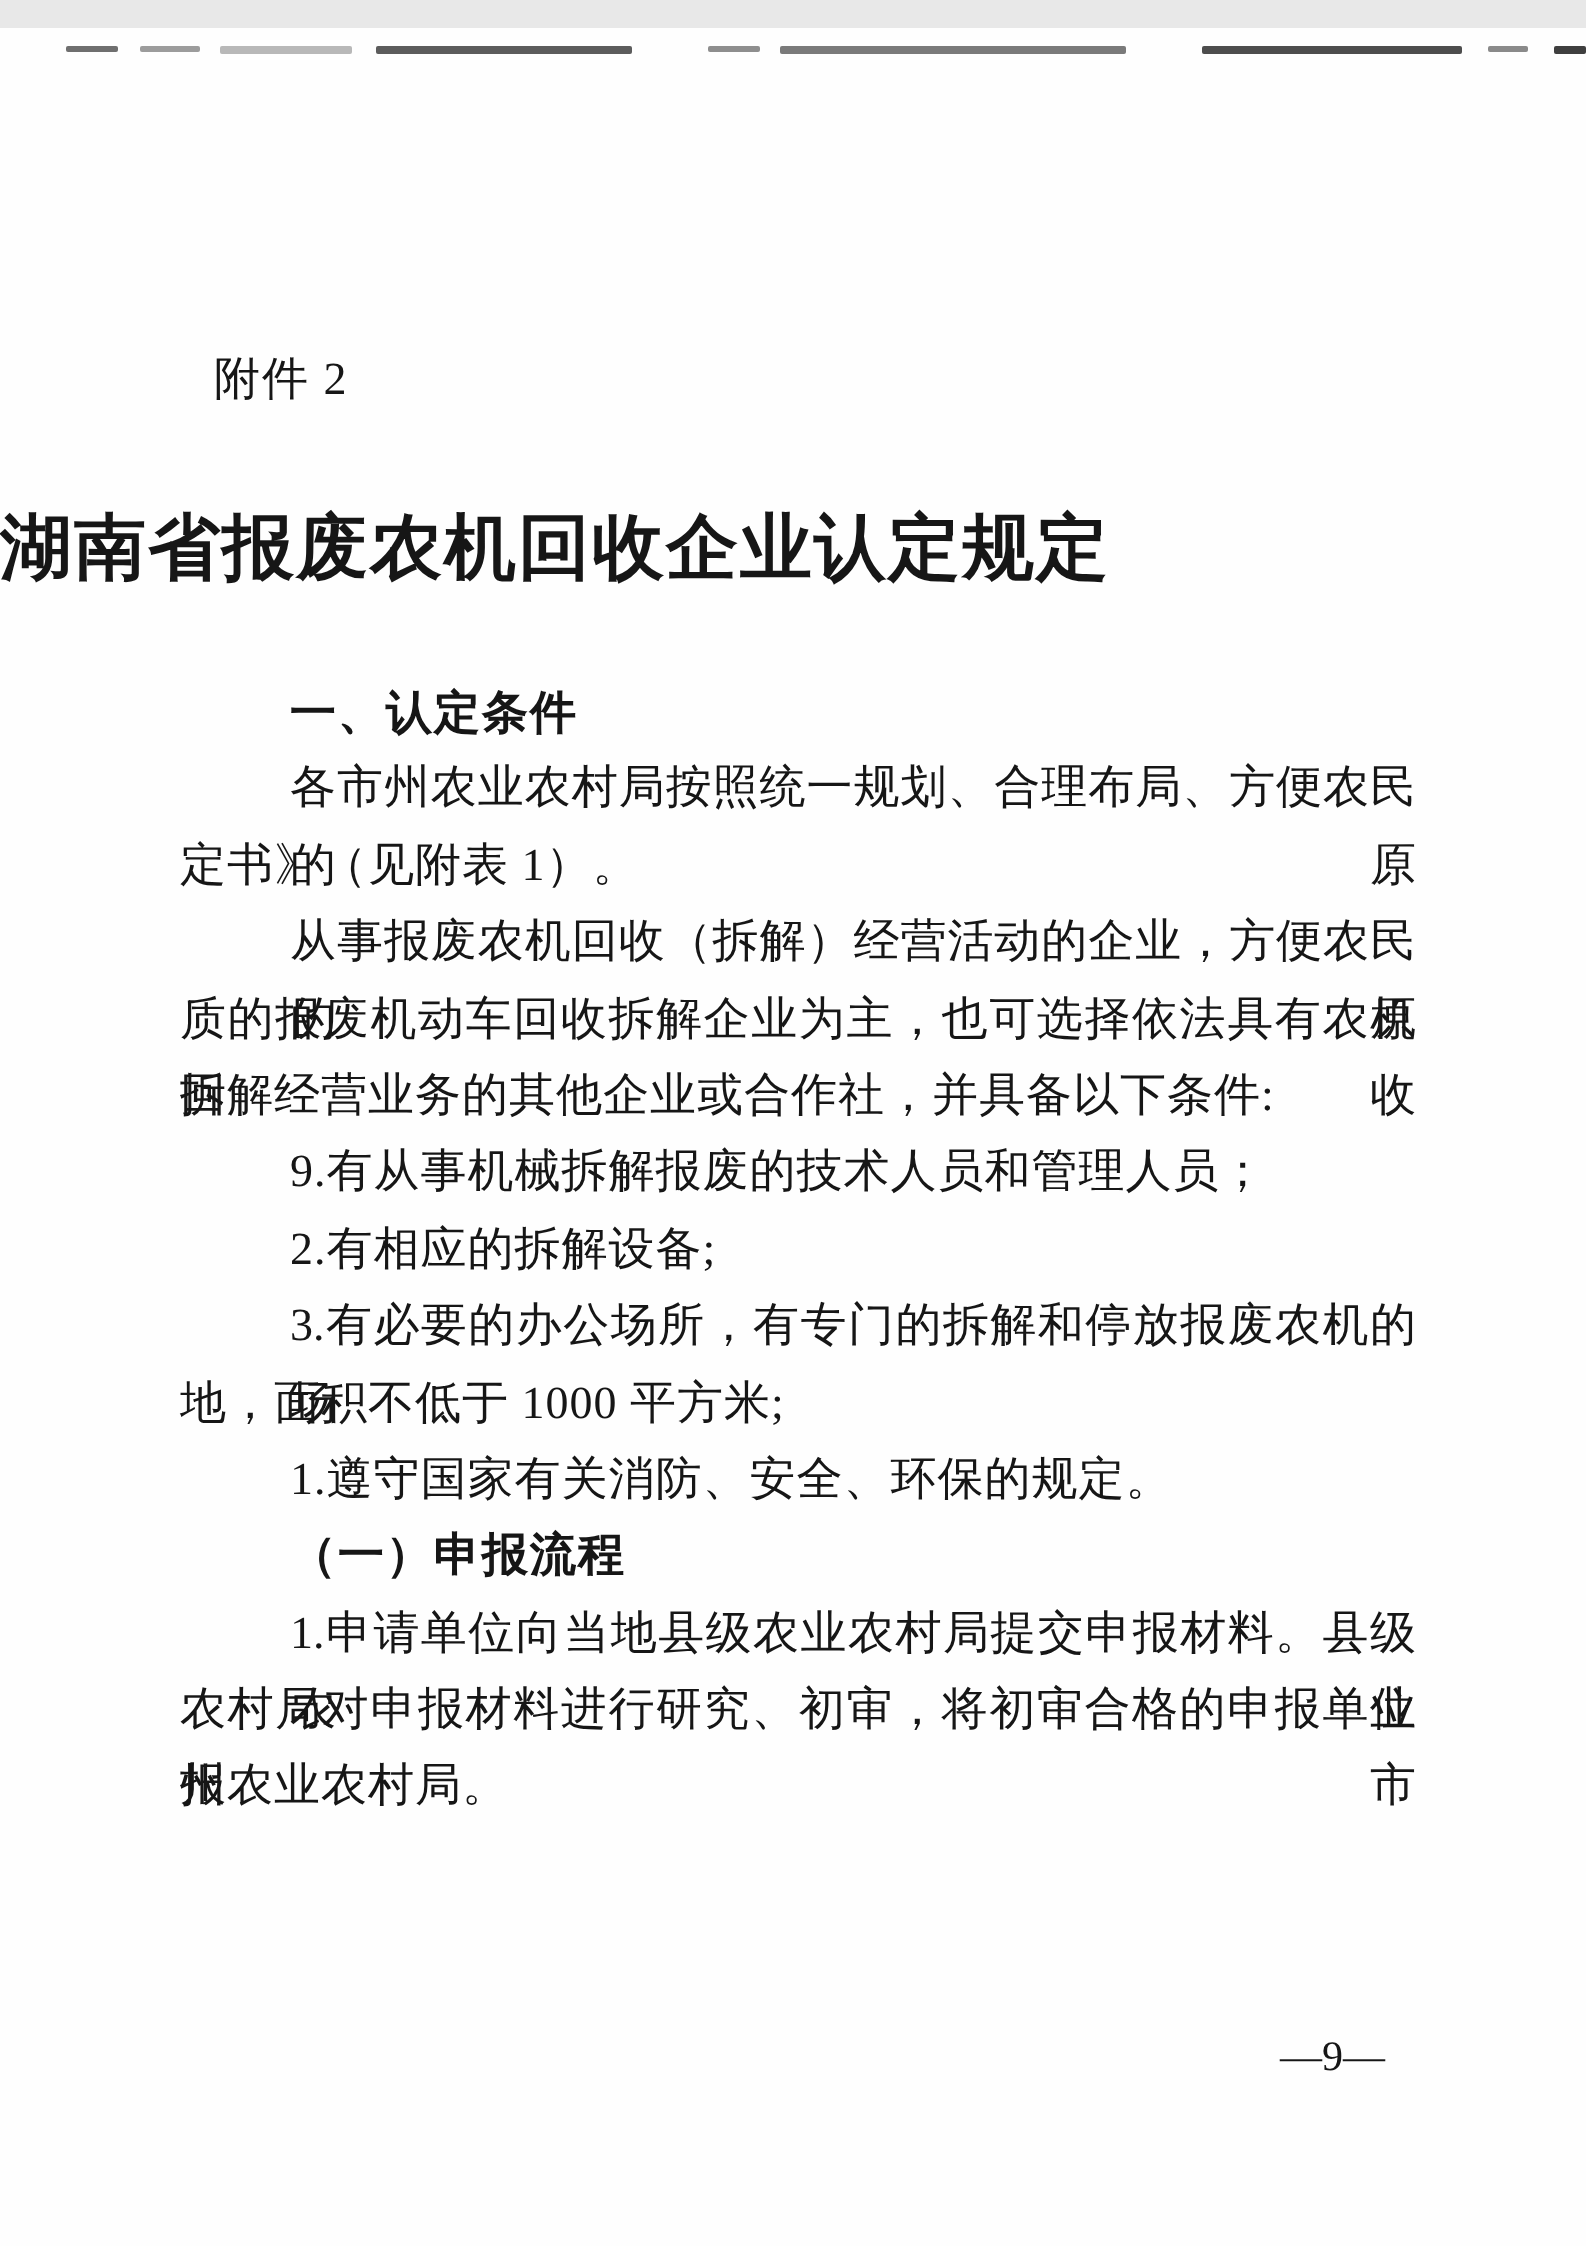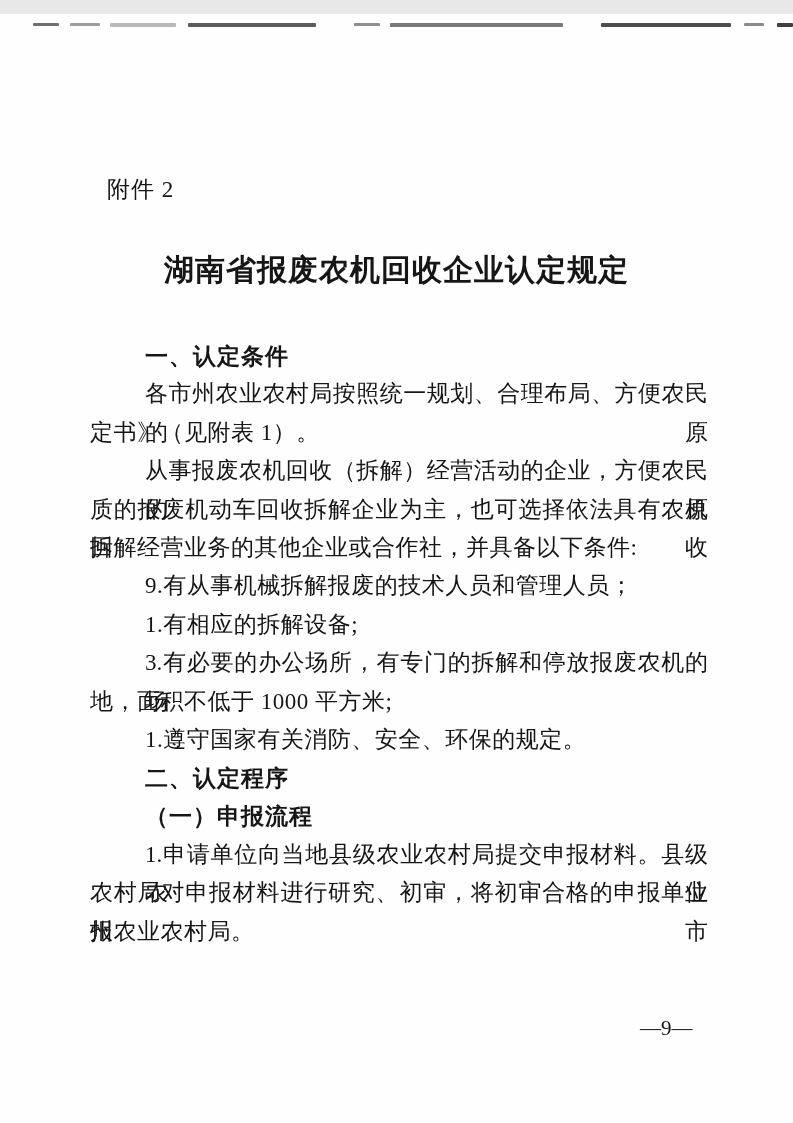--- a/index.html
+++ b/index.html
@@ -29,22 +29,21 @@
     top: 160px;
     font-size: 23px;
     letter-spacing: 1px;
     white-space: nowrap;
   }
   .doc-title {
     position: absolute;
     left: 0;
     top: 236px;
     width: 100%;
-    text-align: center;
-    font-size: 30px;
+    font-size: 36px;
     font-weight: bold;
     letter-spacing: 1px;
     white-space: nowrap;
   }
   .doc-body {
     position: absolute;
     left: 90px;
     top: 323px;
     width: 618px;
   }
@@ -102,25 +101,24 @@
   <div class="doc-title">湖南省报废农机回收企业认定规定</div>
 
   <div class="doc-body">
       <div class="line h1 first">一、认定条件</div>
       <div class="line p first full">各市州农业农村局按照统一规划、合理布局、方便农民的原</div>
       <div class="line p">定书》（见附表 1）。</div>
       <div class="line p first full">从事报废农机回收（拆解）经营活动的企业，方便农民的原</div>
       <div class="line p full">质的报废机动车回收拆解企业为主，也可选择依法具有农机回收</div>
       <div class="line p">拆解经营业务的其他企业或合作社，并具备以下条件:</div>
       <div class="line p first">9.有从事机械拆解报废的技术人员和管理人员；</div>
-      <div class="line p first">1.有相应的拆解设备;</div>
+      <div class="line p first">2.有相应的拆解设备;</div>
       <div class="line p first full">3.有必要的办公场所，有专门的拆解和停放报废农机的场</div>
       <div class="line p">地，面积不低于 1000 平方米;</div>
       <div class="line p first">1.遵守国家有关消防、安全、环保的规定。</div>
-      <div class="line h1 first">二、认定程序</div>
       <div class="line h2 first">（一）申报流程</div>
       <div class="line p first full">1.申请单位向当地县级农业农村局提交申报材料。县级农业</div>
       <div class="line p full">农村局对申报材料进行研究、初审，将初审合格的申报单位报市</div>
       <div class="line p">州农业农村局。</div>
     </div>
 
   <div class="page-number">—9—</div>
 
 </div>
 

